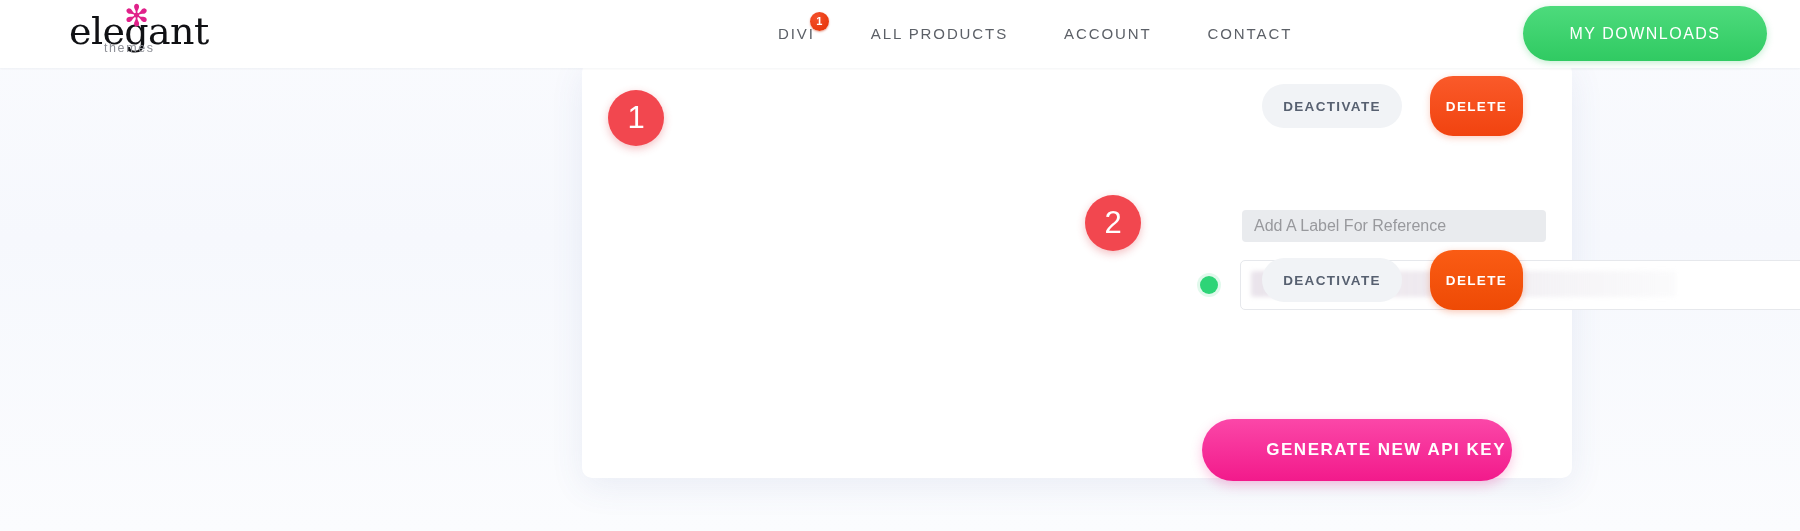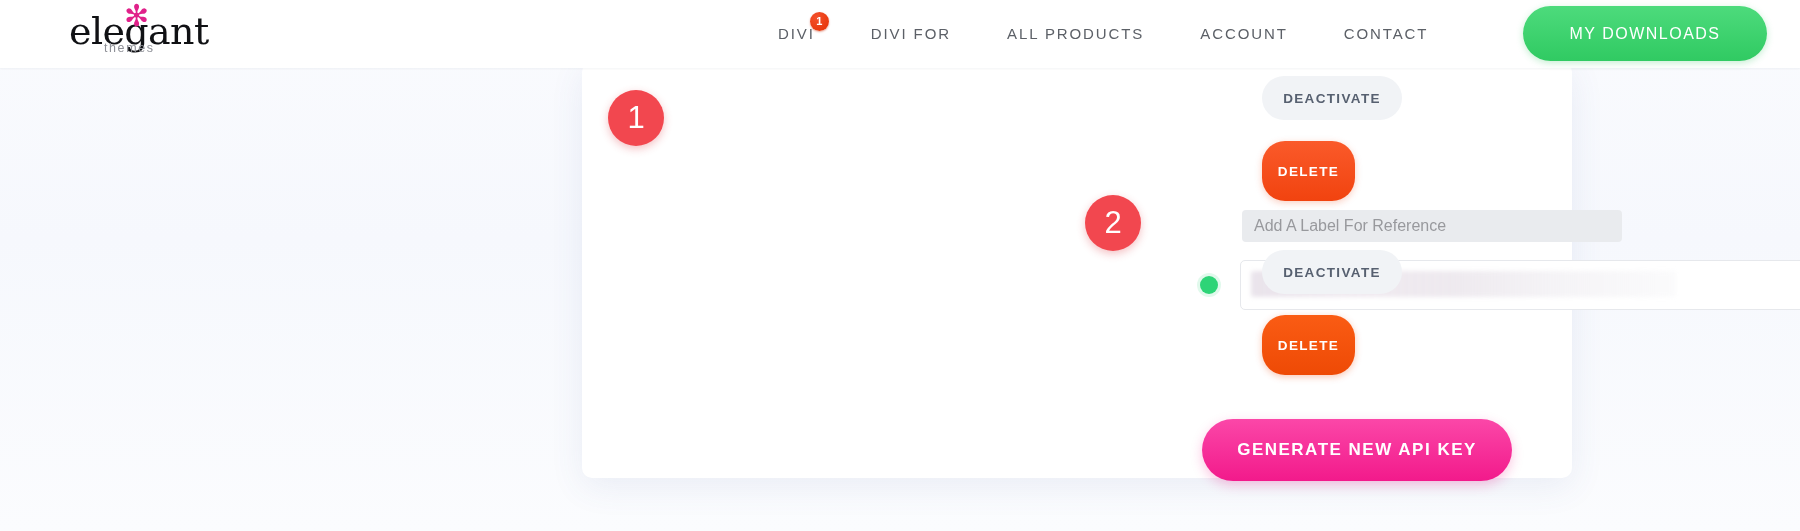--- a/index.html
+++ b/index.html
@@ -143,22 +143,22 @@
     background: #ffffff;
     border-radius: 10px;
     box-shadow: 0 9px 34px rgba(70, 90, 150, 0.09);
     z-index: 5;
   }
 
   
   .action-row {
     position: absolute;
     display: flex;
-    gap: 21px;
-    flex-direction: column;
+    gap: 28px;
+    align-items: center;
   }
   #action-row-top { left: 680px; top: 14px; }
   #action-row-second { left: 680px; top: 188px; }
 
   .btn-deactivate {
     width: 140px;
     height: 44px;
     border-radius: 23px;
     background: #f1f3f6;
     color: #576070;
@@ -190,21 +190,21 @@
   .btn-delete.tone-b {
     background: linear-gradient(180deg, #fa5c14 0%, #ee4a05 100%);
     box-shadow: 0 2px 7px rgba(235, 70, 10, 0.3);
   }
 
   
   #label-input {
     position: absolute;
     left: 660px;
     top: 148px;
-    width: 380px;
+    width: 304px;
     height: 32px;
     background: #e9ebee;
     border: none;
     border-radius: 4px;
     padding: 13px 12px;
     box-sizing: border-box;
     font-family: "Liberation Sans", sans-serif;
     font-size: 16px;
     color: #98999d;
     outline: none;
@@ -259,21 +259,21 @@
     height: 62px;
     border-radius: 32px;
     background: linear-gradient(180deg, #fb47a8 0%, #f21a8b 100%);
     color: #ffffff;
     font-size: 17px;
     font-weight: bold;
     letter-spacing: 1.5px;
     border: none;
     cursor: pointer;
     font-family: "Liberation Sans", sans-serif;
-    text-align: center;
+    text-align: right;
     box-shadow: 0 4px 12px rgba(240, 30, 140, 0.26);
   }
 
   
   .annotation-badge {
     position: absolute;
     border-radius: 50%;
     background: #f2474f;
     color: #ffffff;
     text-align: center;
@@ -308,23 +308,20 @@
     <a id="brand-logo">
       <span id="brand-wordmark">elegant</span>
       <span id="brand-asterisk">✻</span>
       <span id="brand-sub">themes</span>
     </a>
 
     <nav id="main-nav">
       <a class="nav-item">
         <span>DIVI</span>
         <span class="nav-badge">1</span>
-      </a>
-      <a class="nav-item">
-        <span>DIVI FOR</span>
       </a>
       <a class="nav-item">
         <span>ALL PRODUCTS</span>
       </a>
       <a class="nav-item">
         <span>ACCOUNT</span>
       </a>
       <a class="nav-item">
         <span>CONTACT</span>
       </a>

